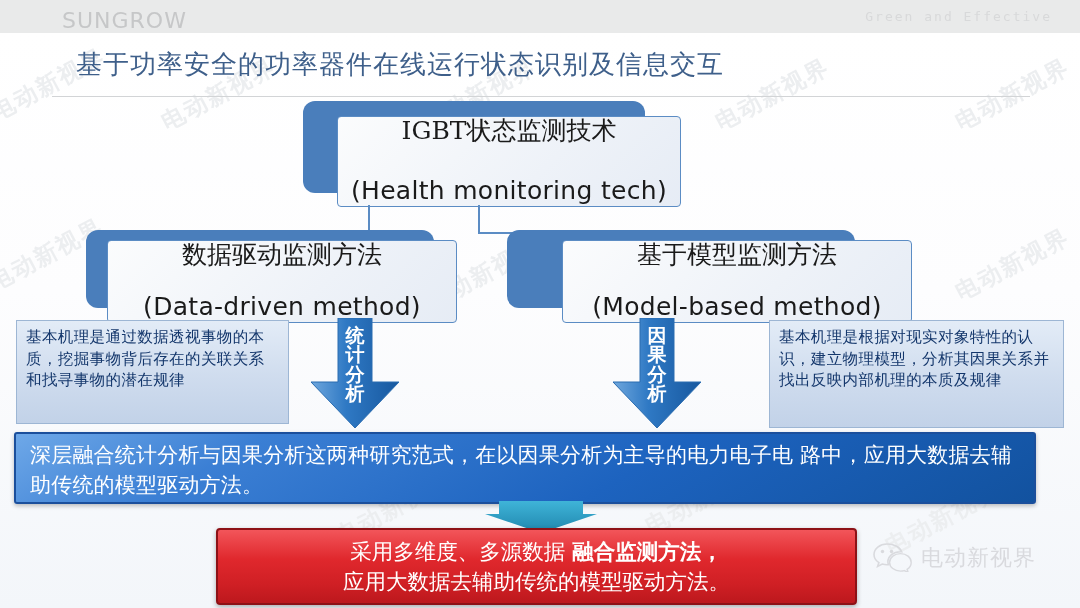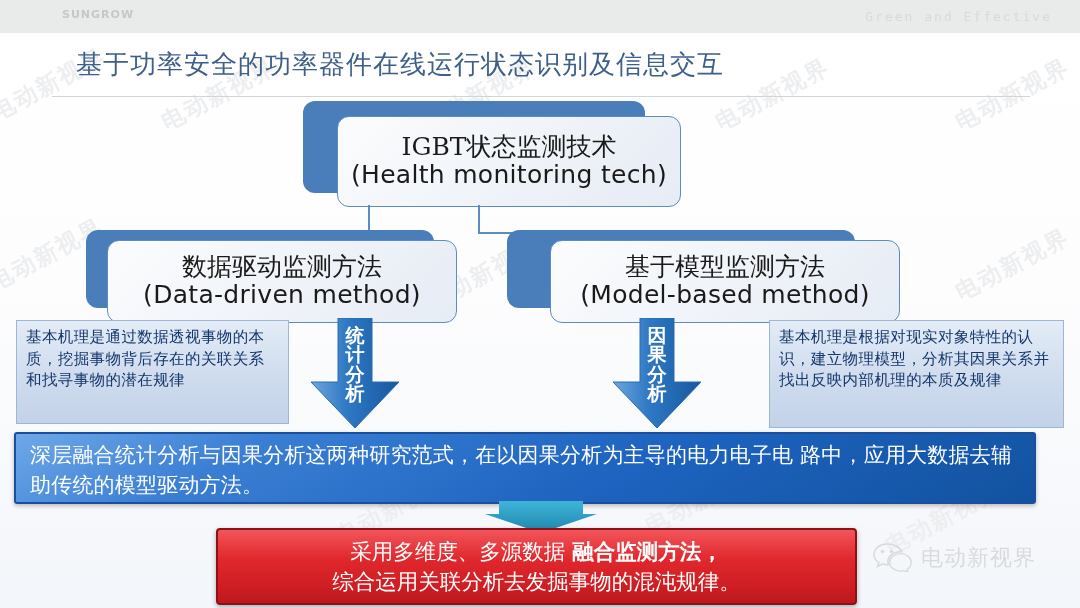--- a/index.html
+++ b/index.html
@@ -6,45 +6,45 @@
   body{
     width:1080px;height:608px;overflow:hidden;
     font-family:"Liberation Sans","DejaVu Sans",sans-serif;
     background:#ffffff;position:relative;
   }
   .slide{position:absolute;inset:0;width:1080px;height:608px;overflow:hidden;}
 
   
   .topbar{position:absolute;left:0;top:0;width:1080px;height:33px;
           background:#e9eaea;border-bottom:1px solid #dcdddd;}
-  .logo{position:absolute;left:62px;top:8px;font-size:11px;font-weight:bold;
+  .logo{position:absolute;left:62px;top:8px;font-size:22px;font-weight:normal;
         letter-spacing:1px;color:#c6c7c8;font-family:"DejaVu Sans",sans-serif;}
   .tagline{position:absolute;right:28px;top:9px;font-size:13px;letter-spacing:2px;
            color:#d8d9da;font-family:"DejaVu Sans Mono",monospace;}
 
   
   .stage{position:absolute;left:0;top:33px;width:1080px;height:575px;
          background:linear-gradient(180deg,#ffffff 0%,#fdfdfe 45%,#f3f6fa 100%);}
 
   
   .wm{position:absolute;color:#eceef0;font-size:23px;font-weight:bold;
       transform:rotate(-28deg);white-space:nowrap;letter-spacing:2px;
       font-family:"DejaVu Sans",sans-serif;pointer-events:none;}
 
   
   .title{position:absolute;left:76px;top:47px;font-size:26px;color:#3e5f8a;
          letter-spacing:1px;font-family:"DejaVu Serif",serif;white-space:nowrap;}
   .rule{position:absolute;left:52px;top:96px;width:978px;height:1px;background:#d2d4d6;}
 
   
   .shadowbox{position:absolute;background:#4a7ebb;border-radius:12px;}
-  .facebox{position:absolute;border:1.6px solid #5b8cc4;border-radius:12px;
+  .facebox{position:absolute;border:1.6px solid #5b8cc4;border-radius:4px;
            background:linear-gradient(135deg,#fbfcfd 0%,#eef2f8 60%,#e6ecf5 100%);
            display:flex;flex-direction:column;align-items:center;
-           justify-content:center;color:#1a1a1a;}
+           justify-content:space-between;color:#1a1a1a;}
   .bx-l1{font-size:25px;font-family:"DejaVu Serif",serif;line-height:1.12;}
   .bx-l2{font-size:25px;font-family:"DejaVu Sans",sans-serif;line-height:1.15;letter-spacing:.3px;}
 
   
   .ln{position:absolute;background:#5b8cc4;}
 
   
   .note{position:absolute;border:1px solid #9db6d4;
         background:linear-gradient(180deg,#e3ecf7 0%,#cfdcee 55%,#c2d2e8 100%);
         color:#13366b;font-size:15.5px;line-height:1.40;padding:6px 8px 13px 9px;
@@ -126,21 +126,21 @@
   <div class="ln" style="left:478px;top:232px;width:259px;height:1.6px;"></div>
   <div class="ln" style="left:736px;top:232px;width:1.6px;height:17px;"></div>
 
   <div class="shadowbox" style="left:86px;top:230px;width:348px;height:78px;"></div>
   <div class="facebox" style="left:107px;top:240px;width:348px;height:81px;">
     <div class="bx-l1">数据驱动监测方法</div>
     <div class="bx-l2">(Data-driven method)</div>
   </div>
 
   <div class="shadowbox" style="left:507px;top:230px;width:348px;height:78px;"></div>
-  <div class="facebox" style="left:550px;top:240px;width:348px;height:81px;">
+  <div class="facebox" style="left:562px;top:240px;width:348px;height:81px;">
     <div class="bx-l1">基于模型监测方法</div>
     <div class="bx-l2">(Model-based method)</div>
   </div>
 
   <div class="note" style="left:16px;top:320px;width:273px;height:104px;">基本机理是通过数据透视事物的本质，挖掘事物背后存在的关联关系和找寻事物的潜在规律</div>
   <div class="note" style="left:769px;top:320px;width:295px;height:108px;">基本机理是根据对现实对象特性的认识，建立物理模型，分析其因果关系并找出反映内部机理的本质及规律</div>
 
   <div class="darrow" style="left:311px;top:318px;">
     <svg width="88" height="110" viewBox="0 0 88 110">
       <defs>
@@ -190,21 +190,21 @@
         </linearGradient>
       </defs>
       <polygon points="14,0 98,0 98,13 112,13 56,32 0,13 14,13" fill="url(#gT)"></polygon>
     </svg>
   </div>
 
   <div class="redbar">
     <div>
       <span>采用多维度、多源数据</span><b>融合监测方法，</b>
     </div>
-    <div>综合运用关联分析去发掘事物的混沌规律。</div>
+    <div>应用大数据去辅助传统的模型驱动方法。</div>
   </div>
 
   <div class="badge">
     <span>
       <svg width="40" height="32" viewBox="0 0 40 32">
         <path d="M15 4C7.8 4 2 8.7 2 14.5c0 3.3 1.9 6.2 4.9 8.1L5.6 26.4l4.6-2.3c1.5.4 3.1.6 4.8.6.5 0 1 0 1.4-.1-.3-.9-.5-1.8-.5-2.8 0-5.6 5.5-10.1 12.3-10.1.5 0 1 0 1.4.1C28.3 7.5 22.3 4 15 4z" fill="none" stroke="#d9dade" stroke-width="1.6"></path>
         <circle cx="10.5" cy="11.5" r="1.7" fill="#d9dade"></circle>
         <circle cx="19.5" cy="11.5" r="1.7" fill="#d9dade"></circle>
         <path d="M28.5 13.6c-6 0-10.9 3.9-10.9 8.8 0 4.8 4.9 8.7 10.9 8.7 1.3 0 2.6-.2 3.8-.5l3.9 2-1.1-3.3c2.5-1.6 4.1-4.1 4.1-6.9 0-4.9-4.8-8.8-10.7-8.8z" fill="none" stroke="#d9dade" stroke-width="1.4"></path>
       </svg>

